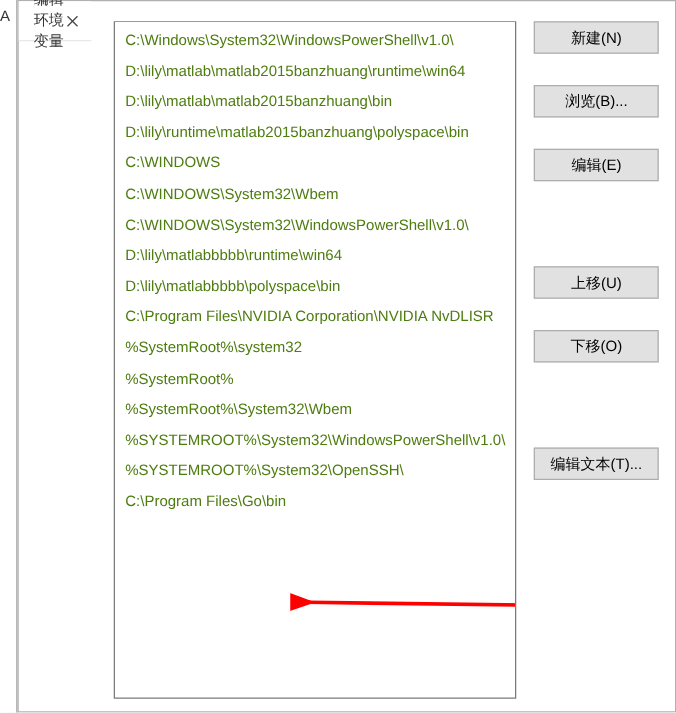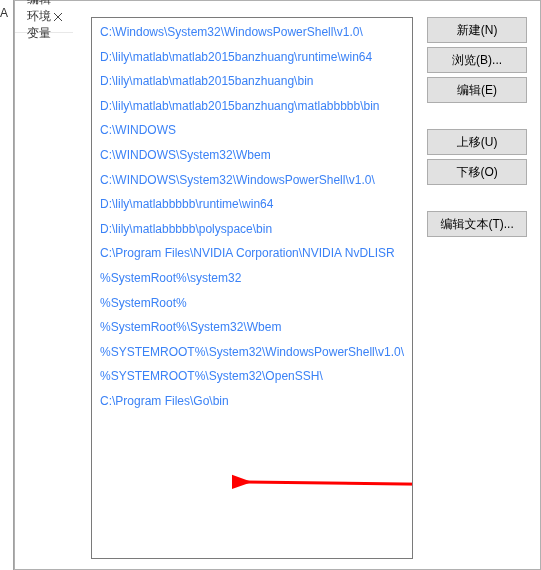--- a/index.html
+++ b/index.html
@@ -60,40 +60,40 @@
       background: #ffffff;
       overflow-y: auto;
       position: relative;
     }
     .listbox-inner {
       padding: 2px 0;
     }
     .list-item {
       padding: 3px 8px 3px 8px;
       font-size: 12px;
-      color: #3b82f6;
+      color: #4d7c0f;
       line-height: 1.55;
       white-space: nowrap;
       overflow: hidden;
       text-overflow: clip;
       cursor: default;
     }
     .arrow-annotation {
       position: absolute;
       pointer-events: none;
       left: 140px;
       top: 456px;
       width: 260px;
       height: 18px;
     }
     .side-buttons {
       width: 100px;
       display: flex;
       flex-direction: column;
-      gap: 4px;
+      gap: 25px;
     }
     .btn {
       height: 26px;
       border: 1px solid #adadad;
       background: #e1e1e1;
       font-size: 12px;
       font-family: inherit;
       color: #000;
       cursor: default;
       display: flex;
@@ -160,21 +160,21 @@
       </svg>
     </div>
   </div>
 
   <div class="content">
     <div class="listbox">
       <div class="listbox-inner" id="listbox-inner">
           <div class="list-item">C:\Windows\System32\WindowsPowerShell\v1.0\</div>
           <div class="list-item">D:\lily\matlab\matlab2015banzhuang\runtime\win64</div>
           <div class="list-item">D:\lily\matlab\matlab2015banzhuang\bin</div>
-          <div class="list-item">D:\lily\matlab\matlab2015banzhuang\matlabbbbb\bin</div>
+          <div class="list-item">D:\lily\runtime\matlab2015banzhuang\polyspace\bin</div>
           <div class="list-item">C:\WINDOWS</div>
           <div class="list-item">C:\WINDOWS\System32\Wbem</div>
           <div class="list-item">C:\WINDOWS\System32\WindowsPowerShell\v1.0\</div>
           <div class="list-item">D:\lily\matlabbbbb\runtime\win64</div>
           <div class="list-item">D:\lily\matlabbbbb\polyspace\bin</div>
           <div class="list-item">C:\Program Files\NVIDIA Corporation\NVIDIA NvDLISR</div>
           <div class="list-item">%SystemRoot%\system32</div>
           <div class="list-item">%SystemRoot%</div>
           <div class="list-item">%SystemRoot%\System32\Wbem</div>
           <div class="list-item">%SYSTEMROOT%\System32\WindowsPowerShell\v1.0\</div>

